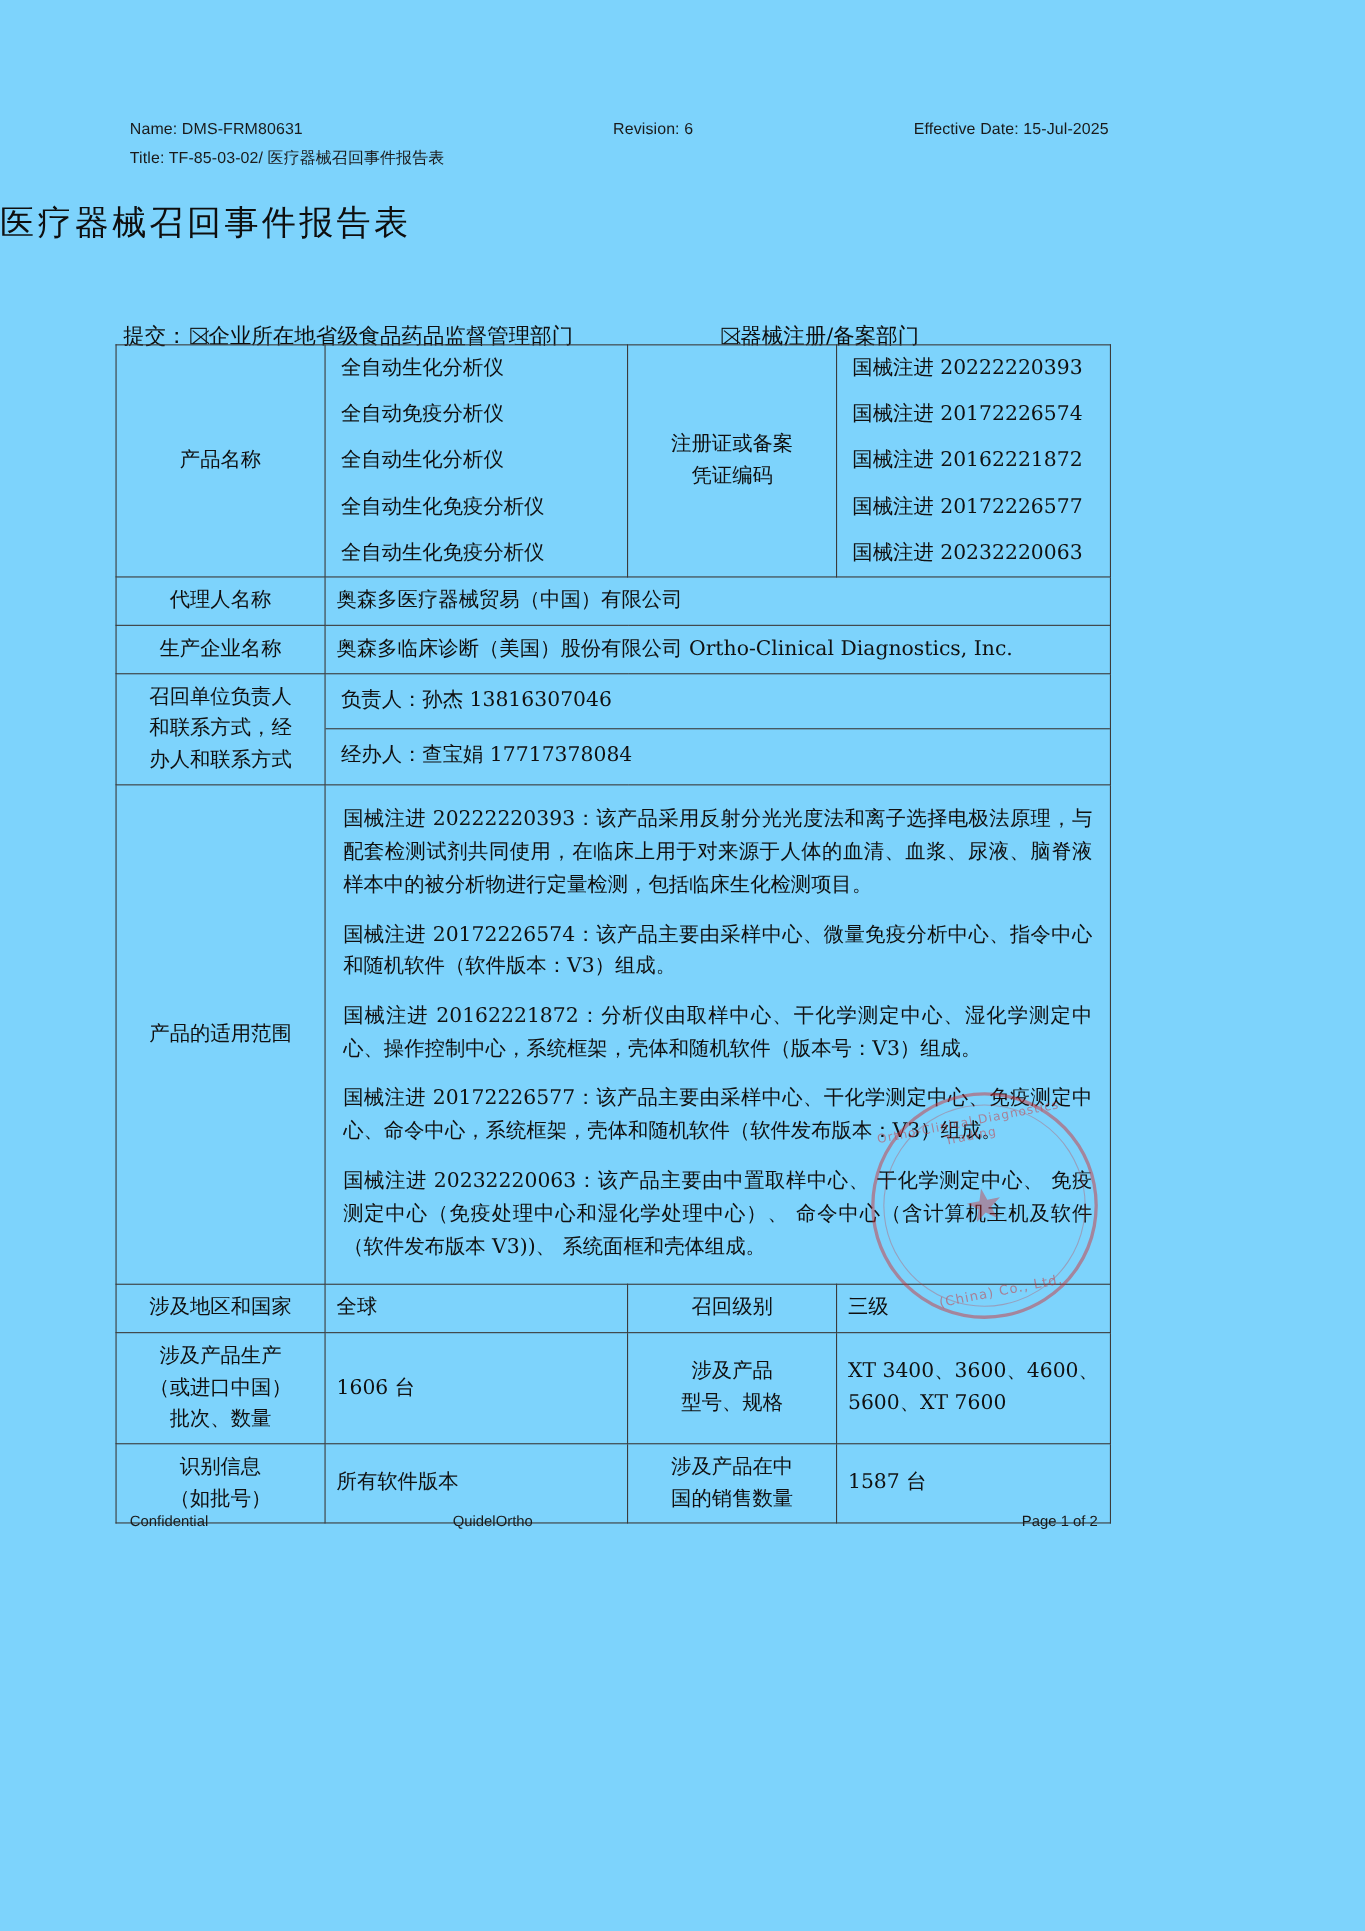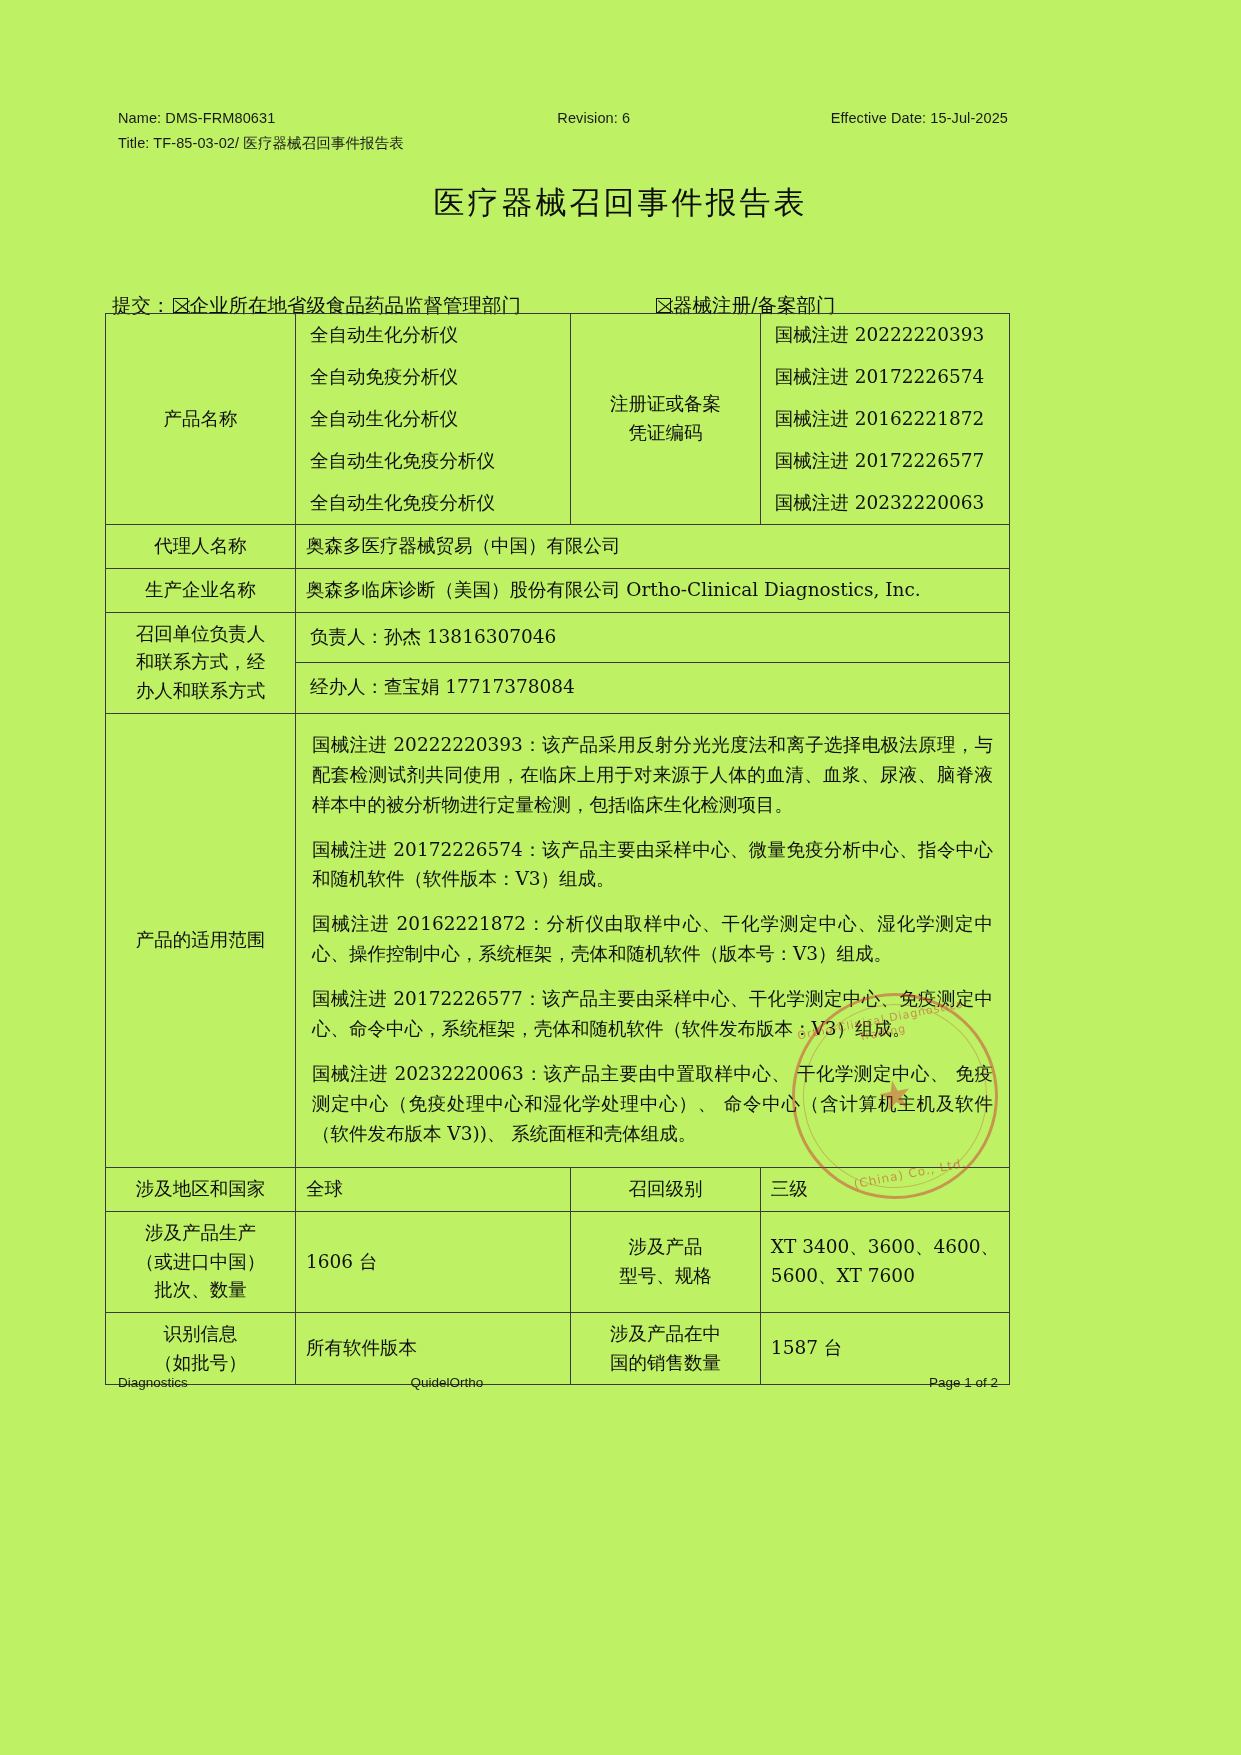--- a/index.html
+++ b/index.html
@@ -10,21 +10,21 @@
   body {
     font-family: "Liberation Serif", "DejaVu Serif", serif;
     color: #111111;
     -webkit-font-smoothing: antialiased;
   }
   .page {
     position: relative;
     width: 1241px;
     height: 1755px;
     margin: 0 auto;
-    background: #bef264;
+    background: #7dd3fc;
     overflow: hidden;
     box-sizing: border-box;
   }
 
   
   .doc-header {
     position: absolute;
     left: 118px;
     top: 110px;
     width: 890px;
@@ -50,21 +50,21 @@
     margin-top: 8px;
     font-size: 14.5px;
   }
 
   
   .doc-title {
     position: absolute;
     top: 182px;
     left: 0;
     width: 100%;
-    text-align: center;
+    text-align: left;
     font-family: "DejaVu Serif", serif;
     font-size: 31px;
     letter-spacing: 3px;
     color: #0e0e0e;
   }
 
   
   .submit-line {
     position: absolute;
     left: 112px;
@@ -349,18 +349,18 @@
         <td class="lbl vmid-label">
           <div>涉及产品在中</div>
           <div>国的销售数量</div>
         </td>
         <td>1587 台</td>
       </tr>
     </tbody>
   </table>
 
   <div class="doc-footer">
-    <span class="f-left">Diagnostics</span>
+    <span class="f-left">Confidential</span>
     <span class="f-center">QuidelOrtho</span>
     <span class="f-right">Page 1 of 2</span>
   </div>
 
 </div>
 
 </body></html>

